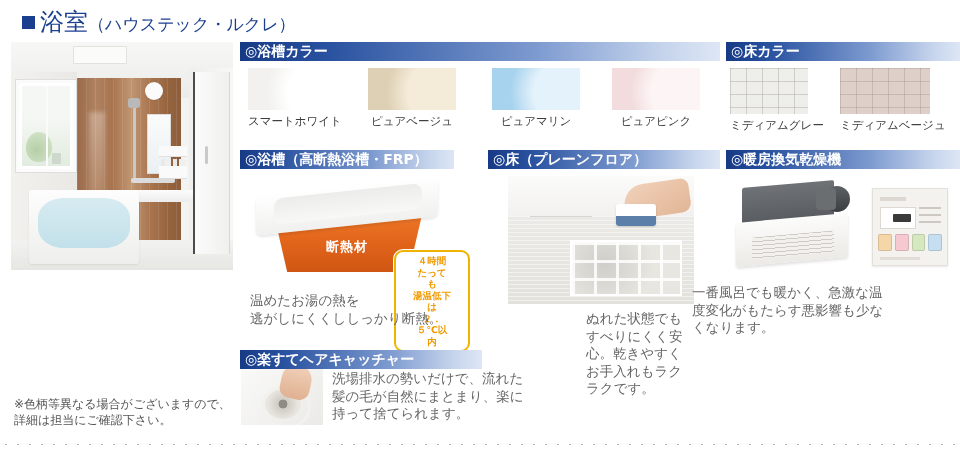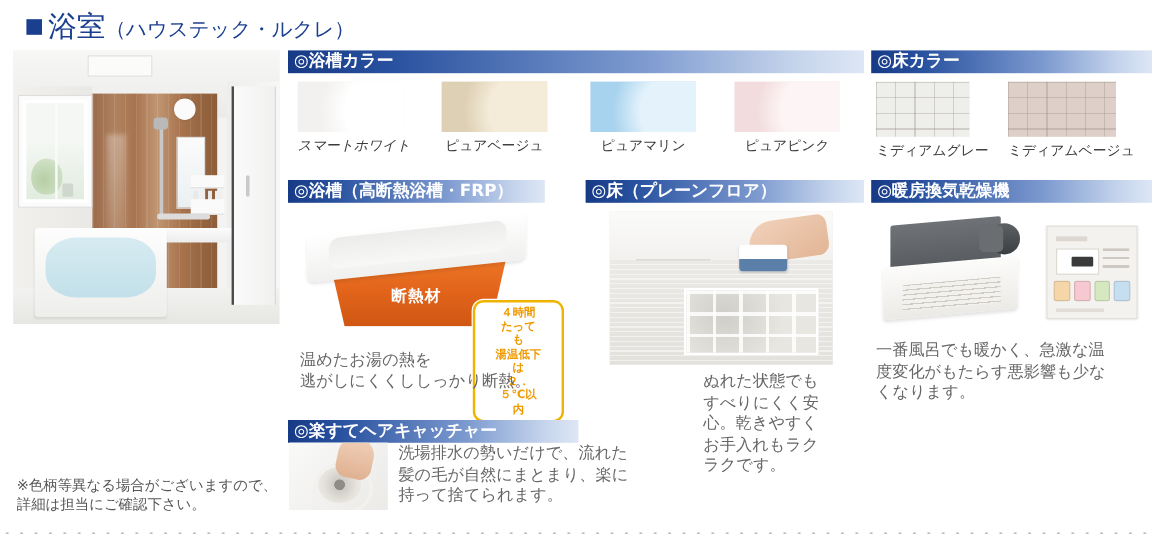--- a/index.html
+++ b/index.html
@@ -196,21 +196,21 @@
     <div class="bm-bench"></div>
     <div class="bm-tub">
       <div class="bm-water"></div>
     </div>
     <div class="bm-door"></div>
     <div class="bm-doorhandle"></div>
   </div>
 
   <div class="bar" style="left:240px;top:42px;width:480px;">◎浴槽カラー</div>
 
-  <div class="swatch" style="left:248px;top:68px;width:88px;font-style:italic;">
+  <div class="swatch" style="left:248px;top:68px;width:88px;">
     <div class="chip" style="background:#f2f1ef">
       <div class="curve" style="background:radial-gradient(circle at 75% 55%,#ffffff 0 38%,rgba(255,255,255,0) 62%)"></div>
     </div>
     <div class="cap">スマートホワイト</div>
   </div>
 
   <div class="swatch" style="left:368px;top:68px;width:88px;">
     <div class="chip" style="background:#ded0b4">
       <div class="curve" style="background:radial-gradient(circle at 75% 55%,#f4ebd9 0 38%,rgba(255,255,255,0) 62%)"></div>
     </div>
@@ -295,21 +295,21 @@
     <div class="rm-lines"></div>
     <div class="rm-btns">
       <i style="background:#f5d6a8"></i>
       <i style="background:#f5c9cf"></i>
       <i style="background:#d6e8c0"></i>
       <i style="background:#c5dff0"></i>
     </div>
     <div class="rm-bot"></div>
   </div>
 
-  <div class="body-txt" style="left:730px;top:284px;width:230px;">一番風呂でも暖かく、急激な温
+  <div class="body-txt" style="left:692px;top:284px;width:230px;">一番風呂でも暖かく、急激な温
 度変化がもたらす悪影響も少な
 くなります。</div>
 
   <div class="bar" style="left:240px;top:350px;width:242px;">◎楽すてヘアキャッチャー</div>
 
   <div class="hc-photo">
     <div class="hc-basin"></div>
     <div class="hc-drain"></div>
     <div class="hc-ring"></div>
     <div class="hc-hand"></div>

